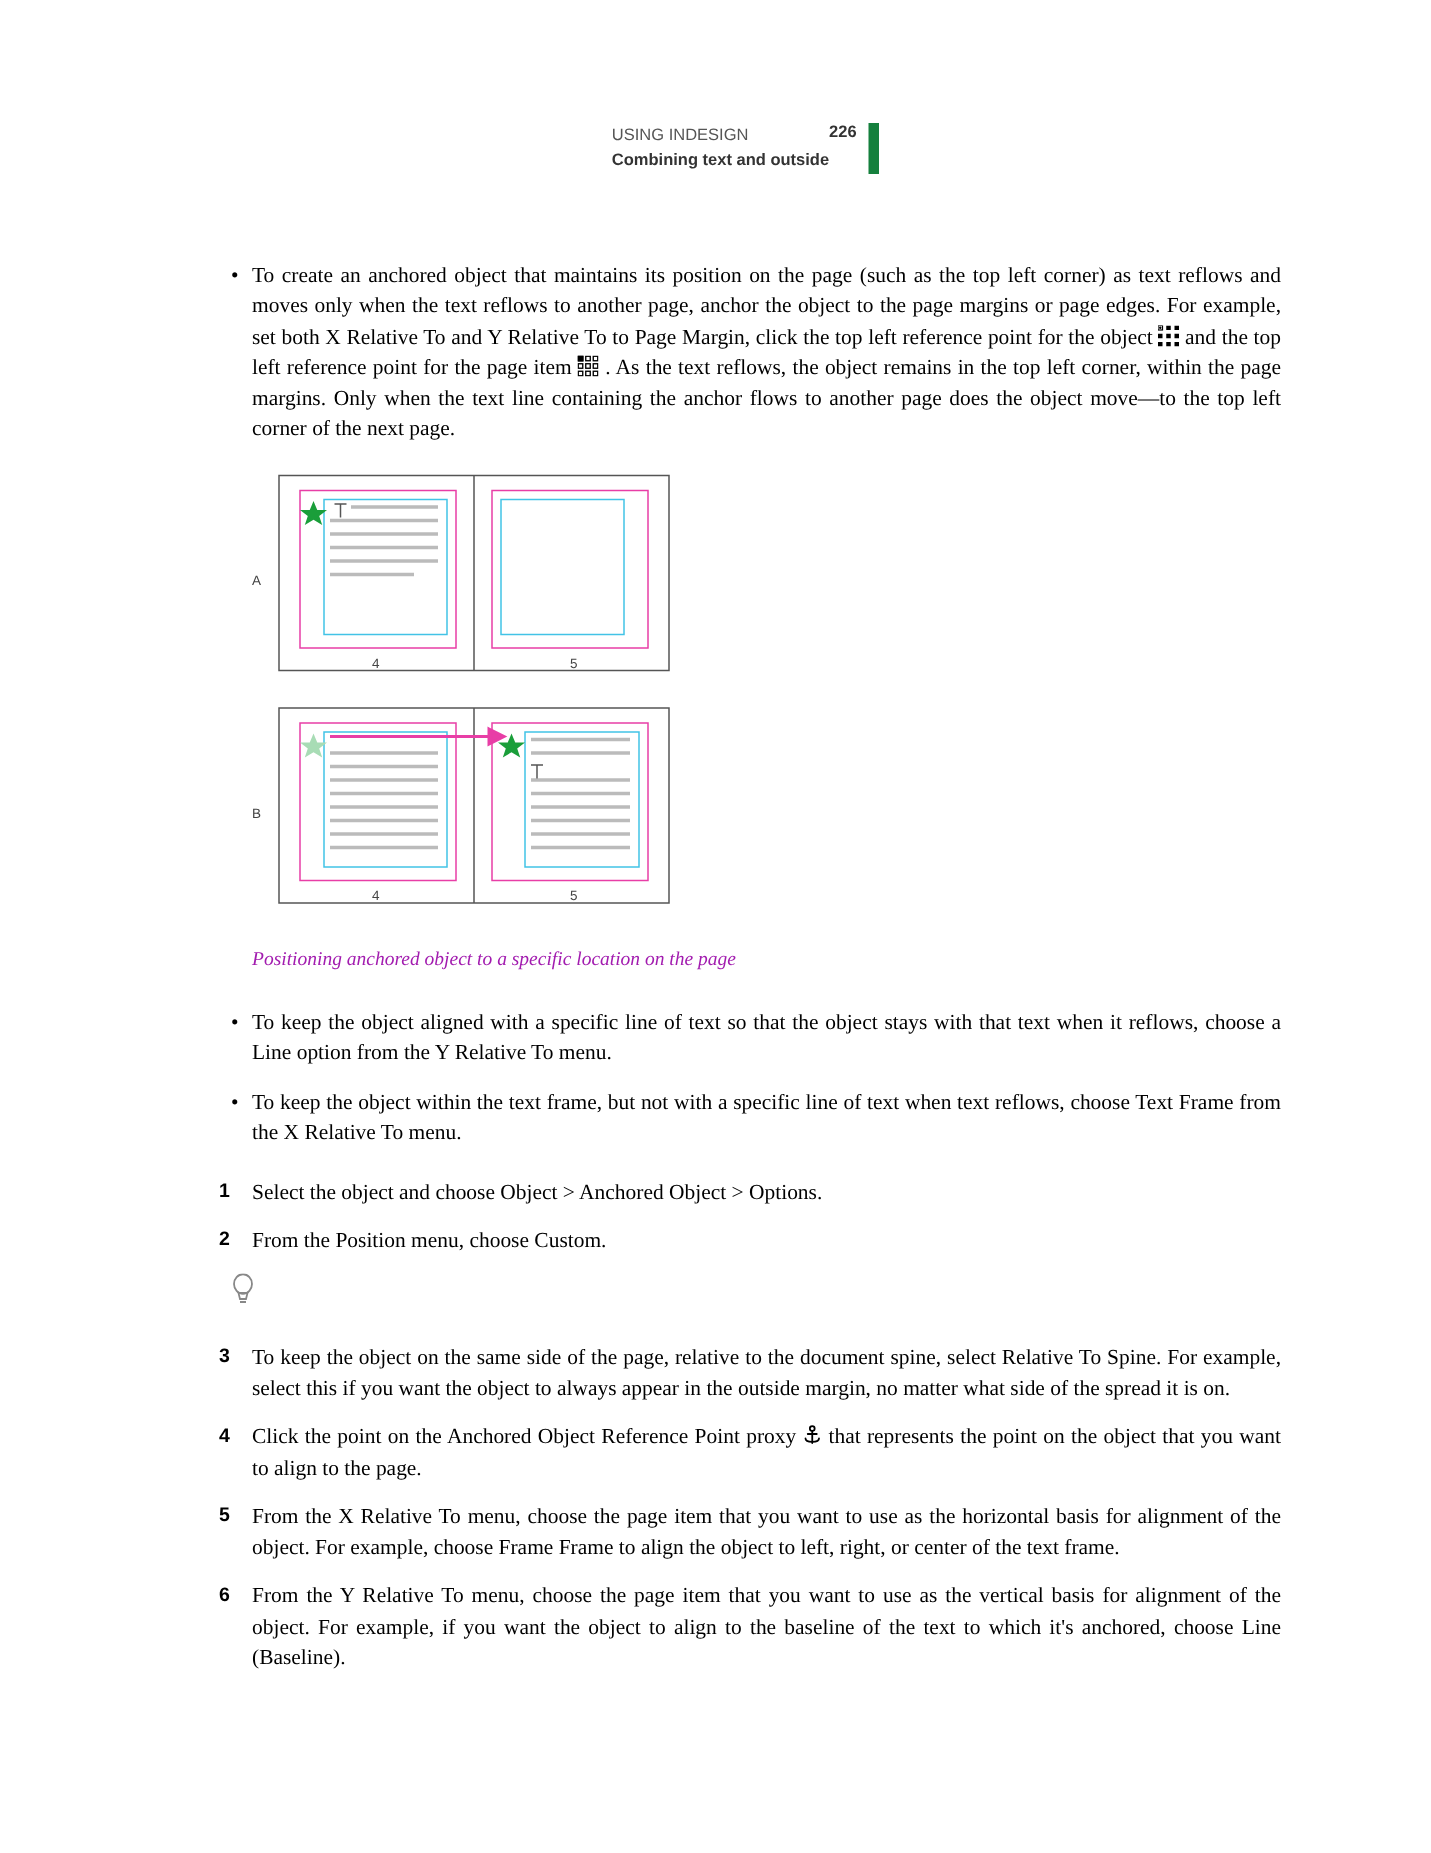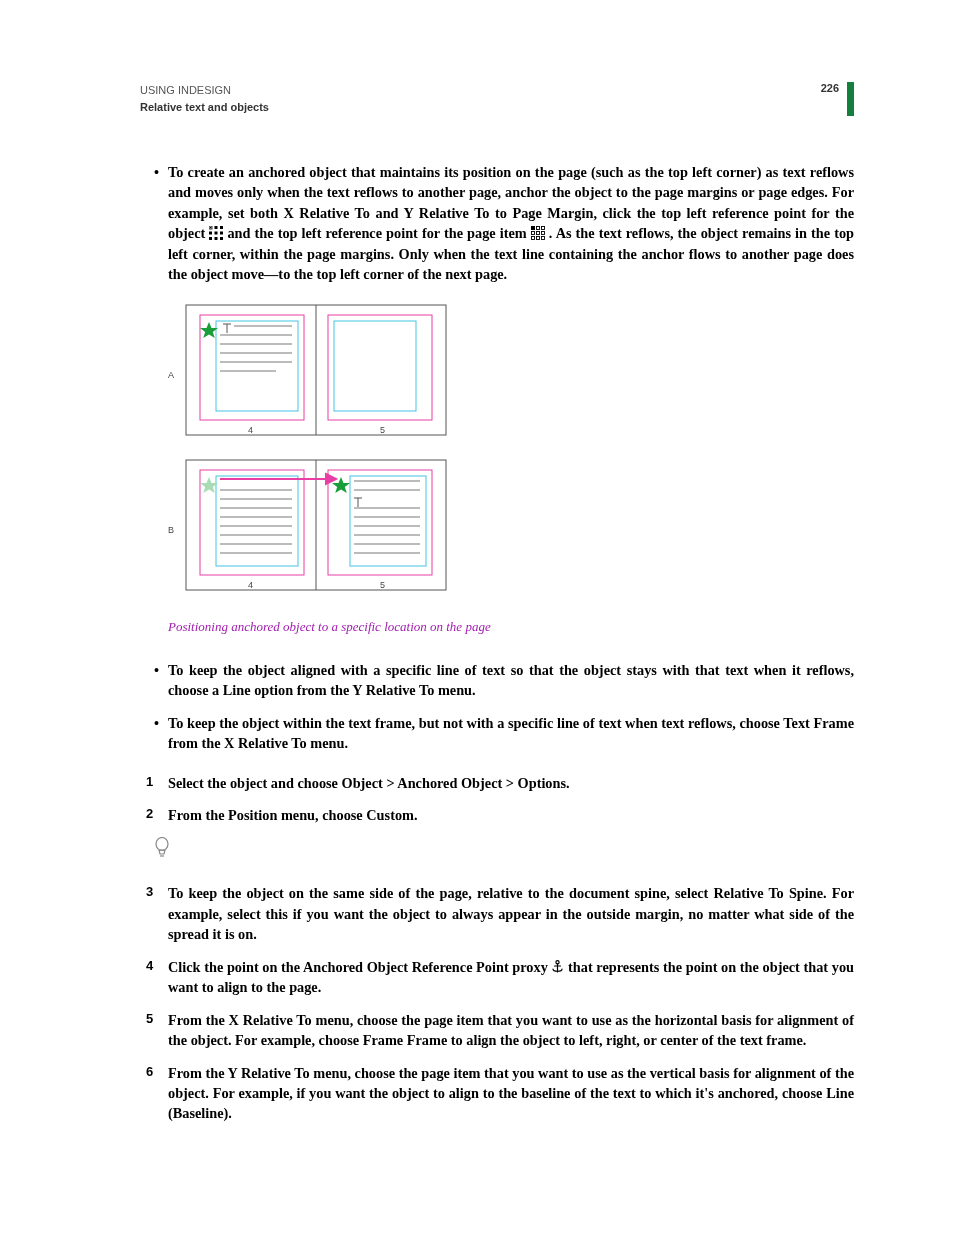--- a/index.html
+++ b/index.html
@@ -10,23 +10,23 @@
     color: #000;
     width: 954px;
   }
   .page {
     position: relative;
     padding: 82px 100px 40px 140px;
     box-sizing: border-box;
   }
   .header {
     display: flex;
-    justify-content: space-between;
+    justify-content: center;
     align-items: flex-start;
-    margin-bottom: 46px;
+    margin-bottom: 58px;
   }
   .header-left {
     font-family: "Myriad Pro", "Helvetica Neue", Arial, sans-serif;
     font-size: 11px;
     color: #555;
     line-height: 1.5;
   }
   .header-left .line2 { font-weight: bold; color: #333; }
   .page-number {
     font-family: "Myriad Pro", "Helvetica Neue", Arial, sans-serif;
@@ -42,21 +42,20 @@
   ul.bul, ol.num {
     margin: 0;
     padding: 0 0 0 28px;
   }
   ul.bul > li, ol.num > li {
     margin: 0 0 12px 0;
     font-size: 14.3px;
     line-height: 1.43;
     text-align: justify;
     text-justify: inter-word;
-    font-weight: bold;
   }
   ul.bul { list-style: none; }
   ul.bul > li { position: relative; }
   ul.bul > li::before {
     content: "•";
     position: absolute;
     left: -14px;
     top: 0;
   }
   ol.num { list-style: none; counter-reset: step; margin-top: 19px; }
@@ -98,21 +97,21 @@
   svg { display: block; }
 </style>
 </head>
 <body>
 
 <div class="page">
 
   <div class="header">
     <div class="header-left">
       <div>USING INDESIGN</div>
-      <div class="line2">Relative text and objects</div>
+      <div class="line2">Combining text and outside</div>
     </div>
     <div class="page-number">226</div>
   </div>
 
   <ul class="bul">
     <li>
       <span>To create an anchored object that maintains its position on the page (such as the top left corner) as text reflows and moves only when the text reflows to another page, anchor the object to the page margins or page edges. For example, set both X Relative To and Y Relative To to Page Margin, click the top left reference point for the object </span>
       <span class="inline-icon">
         <svg width="14" height="14" viewBox="0 0 14 14">
           <g fill="#000">

